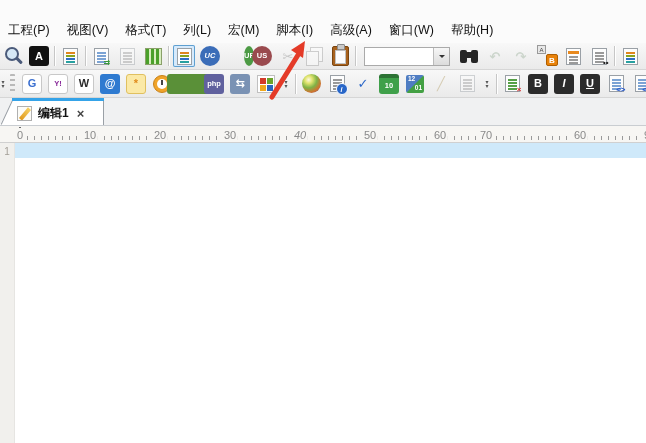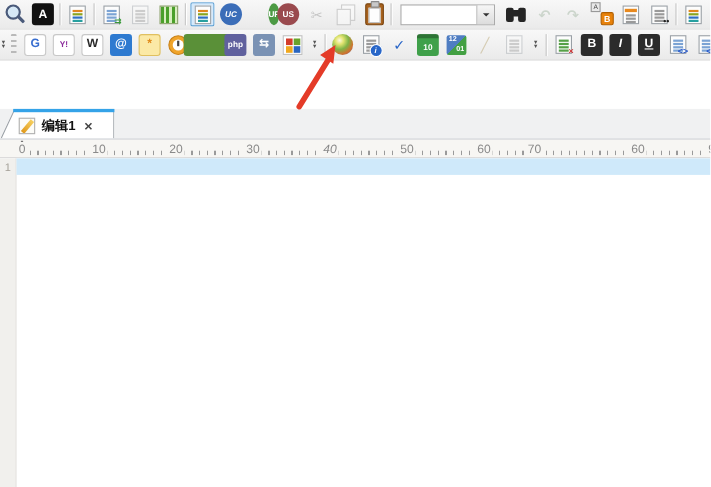--- a/index.html
+++ b/index.html
@@ -97,21 +97,21 @@
       background:linear-gradient(135deg,#4f7dc2 49%,#43a043 51%);}
   .cc-t{position:absolute;left:2px;top:1px;font-size:6.5px;color:#fff;font-weight:bold;line-height:1;}
   .cc-b{position:absolute;right:2px;bottom:1px;font-size:6.5px;color:#fff;font-weight:bold;line-height:1;}
   .tb-combo{width:86px;height:19px;background:#fff;border:1px solid #aaa;display:flex;align-items:stretch;
       margin:0 4px;box-sizing:border-box;flex:none;font-size:11px;}
   .combo-field{flex:1;}
   .combo-btn{width:15px;background:linear-gradient(#f6f6f6,#dcdcdc);border-left:1px solid #bbb;
       display:flex;align-items:center;justify-content:center;}
   .combo-arrow{width:0;height:0;border:3.5px solid transparent;border-top-color:#333;margin-top:4px;}
   
-  .tabbar{height:28px;background:#f0f1f2;border-bottom:1px solid #c9cdd1;position:relative;box-sizing:border-box;margin-top:44px;}
+  .tabbar{height:28px;background:#f0f1f2;border-bottom:1px solid #c9cdd1;position:relative;box-sizing:border-box;}
   .tab{position:absolute;left:0;top:0;width:104px;height:27px;}
   .tab-bg{position:absolute;inset:0;background:#fff;clip-path:polygon(13px 0,100% 0,100% 100%,0 100%);
       border-right:1px solid #9aa0a6;box-sizing:border-box;}
   .tab-slantline{position:absolute;left:13px;top:0;width:1px;height:29px;background:#9aa0a6;
       transform-origin:top left;transform:rotate(25deg);}
   .tab-topline{position:absolute;top:0;left:12px;right:0;height:3px;}
   .tab-content{position:absolute;left:17px;right:2px;top:3px;bottom:0;display:flex;align-items:center;gap:6px;}
   .pencil-icon{width:15px;height:15px;background:#fcfcf8;border:1px solid #b0b0b0;position:relative;
       box-sizing:border-box;overflow:hidden;flex:none;}
   .pencil-icon::after{content:"";position:absolute;left:5px;top:0;width:4px;height:14px;
@@ -134,20 +134,31 @@
   .edit-content{position:relative;flex:1;}
   .current-line{position:absolute;left:0;right:0;top:0;height:15px;}
   
   .arrow-overlay{position:absolute;inset:0;z-index:99;pointer-events:none;}
 </style>
 </head>
 <body>
 
 <div class="app">
 
+  <div class="menubar">
+      <span class="menu-item">工程(P)</span>
+      <span class="menu-item">视图(V)</span>
+      <span class="menu-item">格式(T)</span>
+      <span class="menu-item">列(L)</span>
+      <span class="menu-item">宏(M)</span>
+      <span class="menu-item">脚本(I)</span>
+      <span class="menu-item">高级(A)</span>
+      <span class="menu-item">窗口(W)</span>
+      <span class="menu-item">帮助(H)</span>
+    </div>
 
   <div class="toolbar row1">
       <span class="tbi k-magnifier">
         <span class="shape"></span>
       </span>
       <span class="tbi">
         <span class="letterbox" style="background: rgb(17, 17, 17); color: rgb(255, 255, 255);">A</span>
       </span>
       <span class="tb-sep"></span>
       <span class="tbi">

